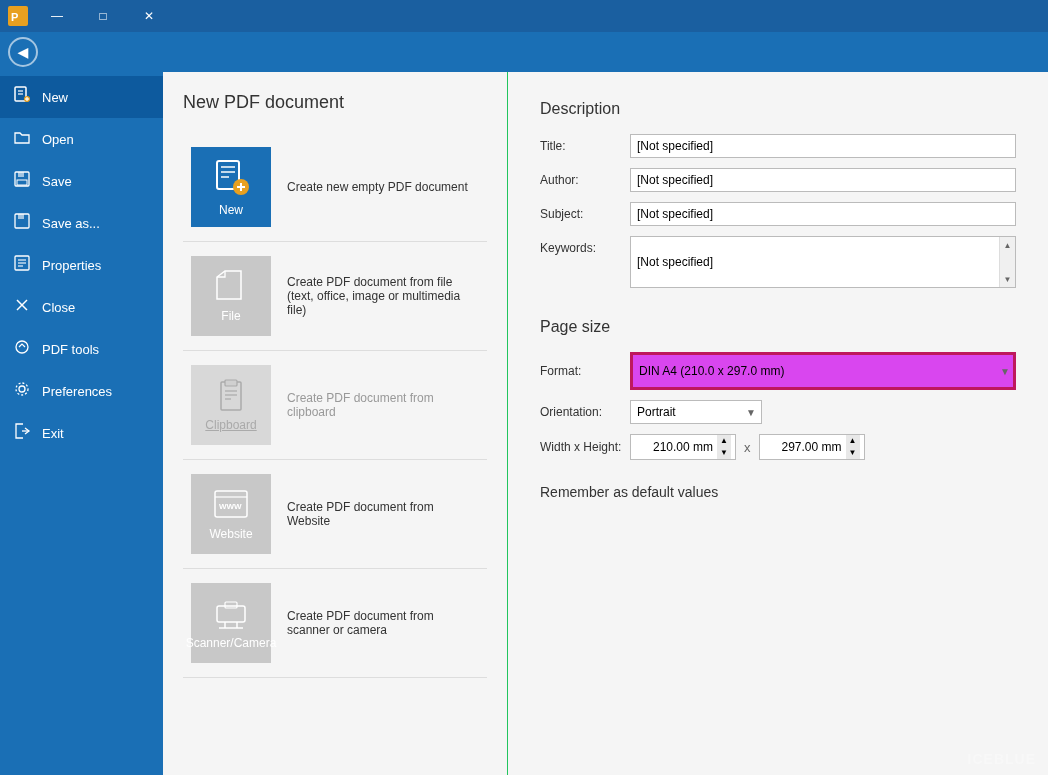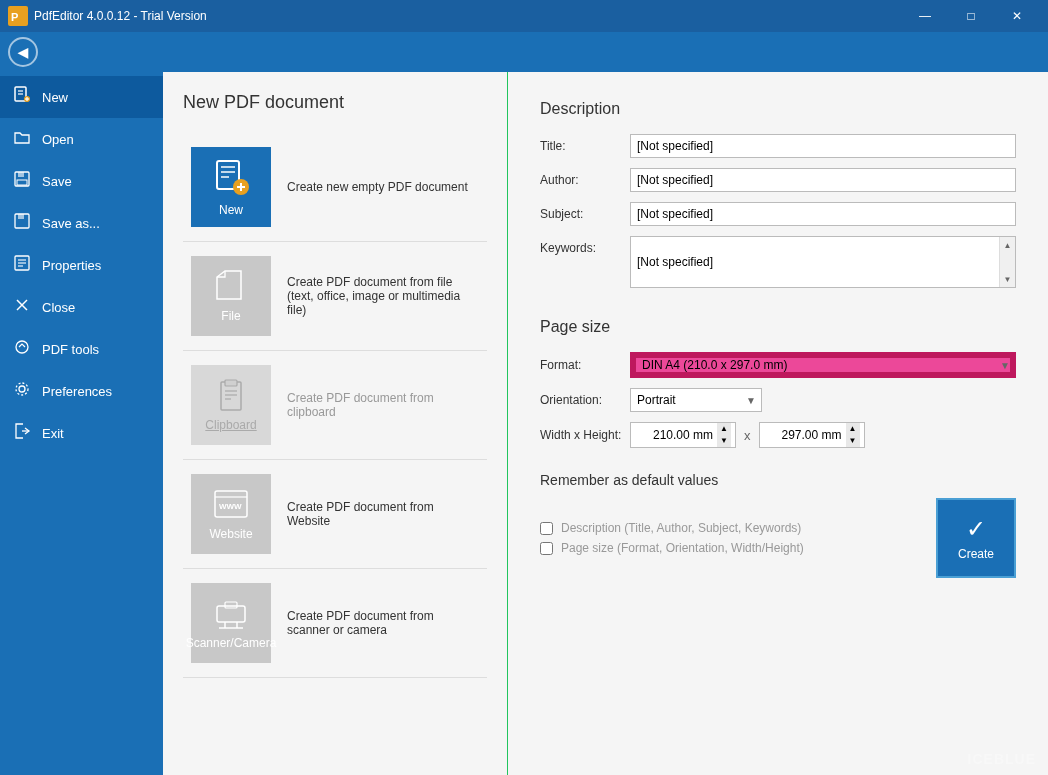--- a/index.html
+++ b/index.html
@@ -203,23 +203,23 @@
       width: 90px;
       font-size: 12px;
       color: #333;
     }
     .select-wrapper {
       flex: 1;
       position: relative;
     }
     .select-wrapper select {
       width: 100%;
-      border: 6px solid #be185d;
-      background: #ec4899;
-      padding: 0 6px;
+      border: 3px solid #be185d;
+      background: #d946ef;
+      padding: 9px 6px;
       font-size: 12px;
       appearance: none;
       outline: none;
       cursor: pointer;
     }
     .select-arrow {
       position: absolute;
       right: 6px; top: 50%;
       transform: translateY(-50%);
       font-size: 10px;
@@ -329,21 +329,20 @@
 </head>
 <body>
 
 <div class="titlebar">
   <div class="titlebar-icon">
     <svg width="20" height="20" viewBox="0 0 20 20">
       <rect width="20" height="20" fill="#e8a020" rx="2"></rect>
       <text x="3" y="15" fill="white" font-size="11" font-weight="bold">P</text>
     </svg>
   </div>
-  <span class="titlebar-title">PdfEditor 4.0.0.12 - Trial Version</span>
   <div class="titlebar-controls">
     <button class="titlebar-btn">—</button>
     <button class="titlebar-btn">□</button>
     <button class="titlebar-btn close">✕</button>
   </div>
 </div>
 
 <div class="app-body">
 
   <div class="toolbar">
@@ -592,35 +591,19 @@
             <input class="wh-input" type="text" value="297.00 mm" style="">
             <div class="wh-spinners">
               <button class="wh-spin-btn">▲</button>
               <button class="wh-spin-btn">▼</button>
             </div>
           </div>
         </div>
 
         <div class="remember-section">
           <div class="remember-title">Remember as default values</div>
-          <div class="remember-row">
-            <div class="remember-options">
-              <div class="remember-option">
-                <input type="checkbox" id="desc-check" style="">
-                <label for="desc-check">Description (Title, Author, Subject, Keywords)</label>
-              </div>
-              <div class="remember-option">
-                <input type="checkbox" id="pagesize-check" style="">
-                <label for="pagesize-check">Page size (Format, Orientation, Width/Height)</label>
-              </div>
-            </div>
-            <button class="create-btn">
-              <span class="create-check">✓</span>
-              <span>Create</span>
-            </button>
-          </div>
         </div>
       </div>
     </div>
   </div>
 </div>
 
 <div class="watermark" style="position:fixed; bottom:8px; right:12px;">ICEBLUE</div>
 
 </body></html>

